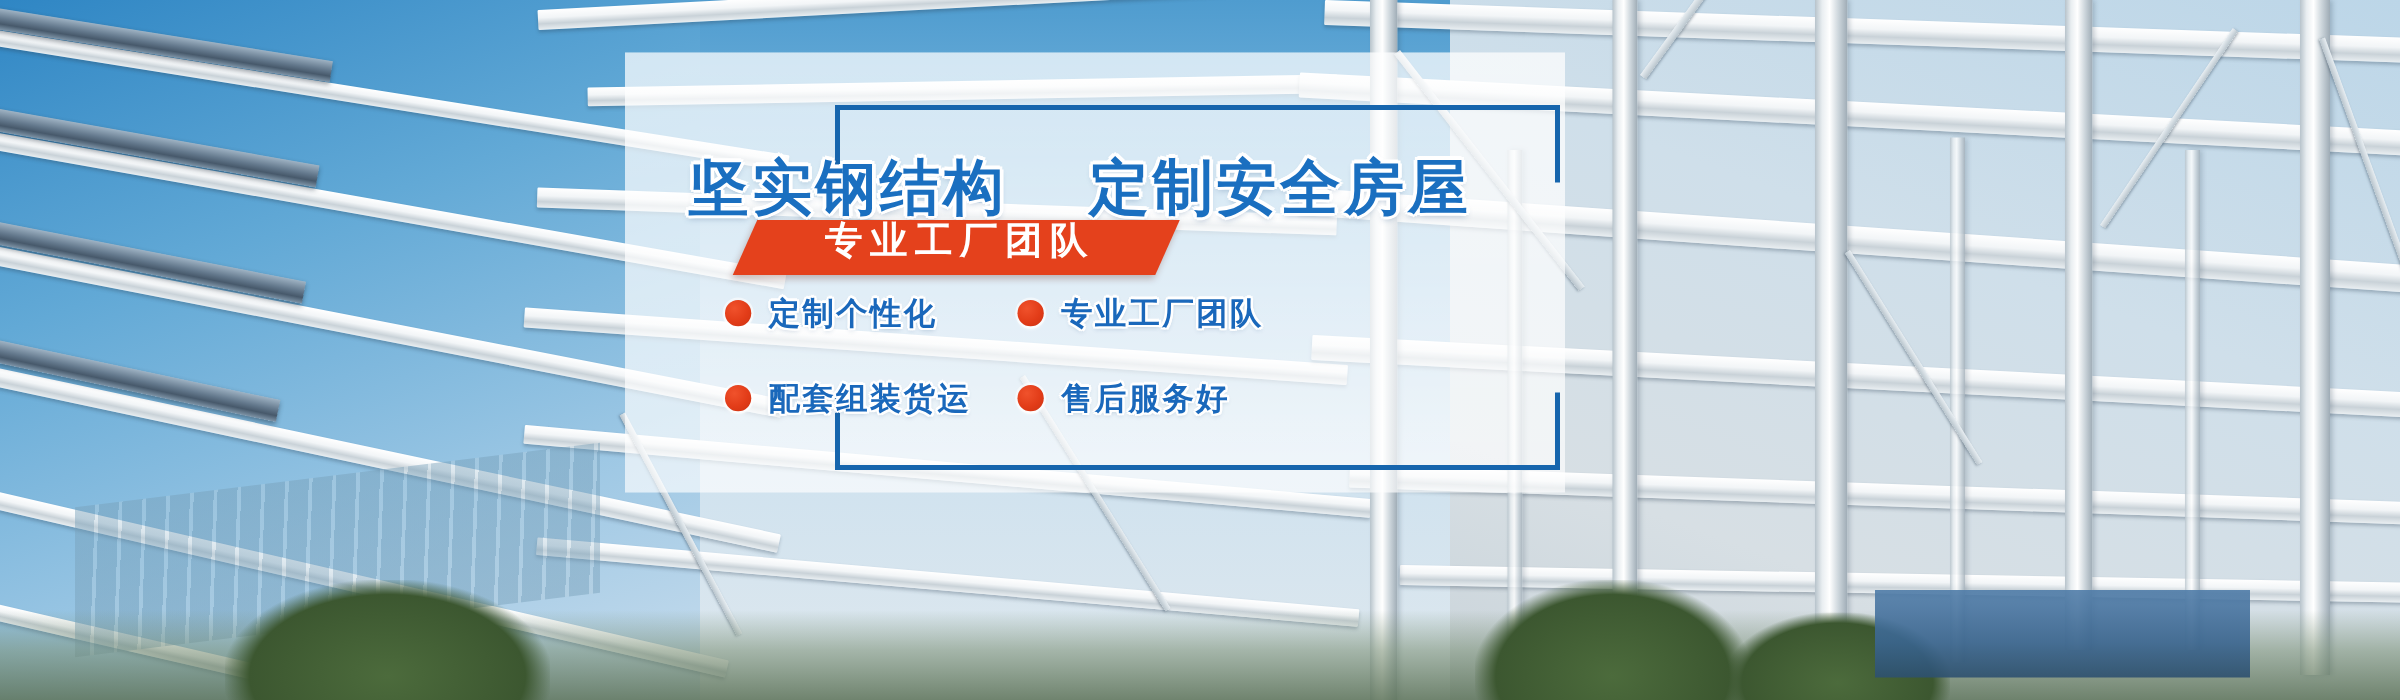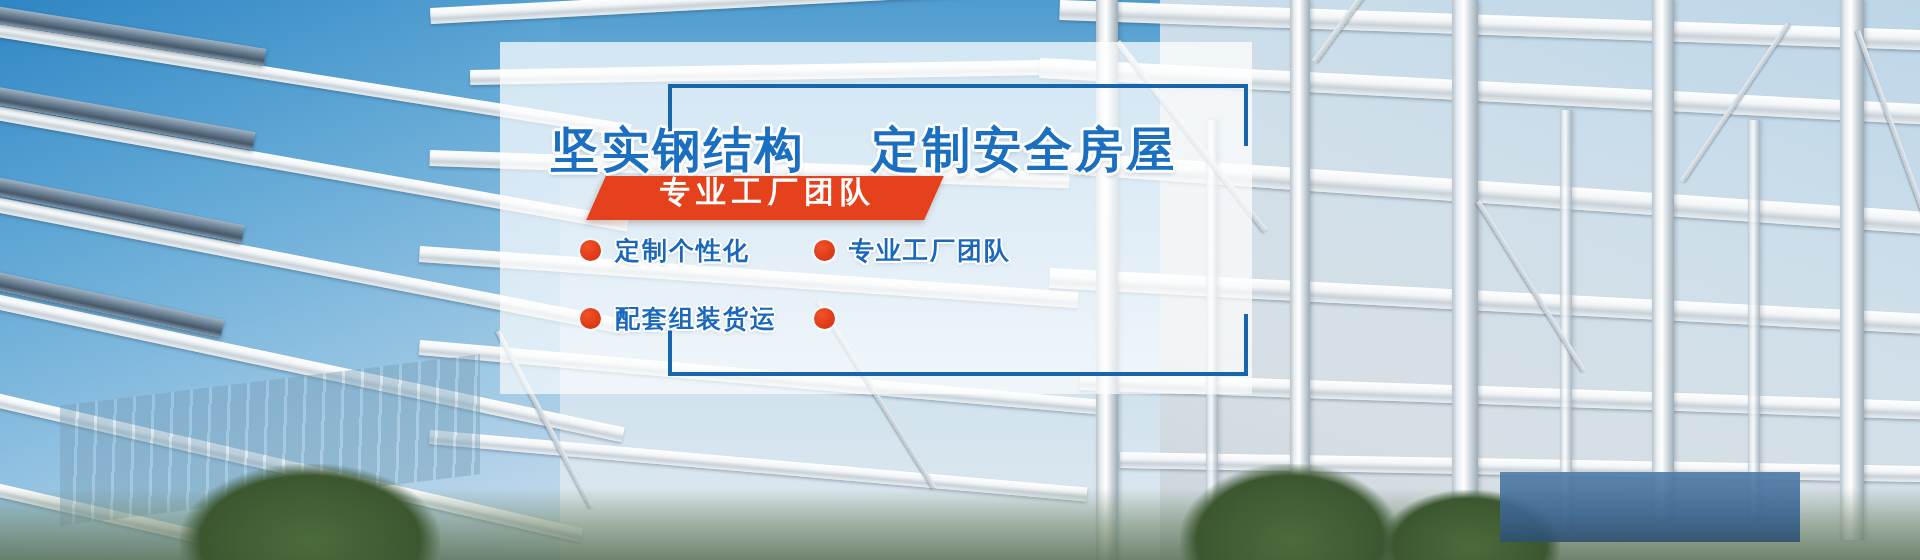--- a/index.html
+++ b/index.html
@@ -274,16 +274,17 @@
     <div class="feat">
       <span class="dot"></span>
       <span class="feat-label">专业工厂团队</span>
     </div>
     <div class="feat">
       <span class="dot"></span>
       <span class="feat-label">配套组装货运</span>
     </div>
     <div class="feat">
       <span class="dot"></span>
+      <span class="feat-label">售后服务好</span>
     </div>
   </div>
 
 </div>
 
 </body></html>

